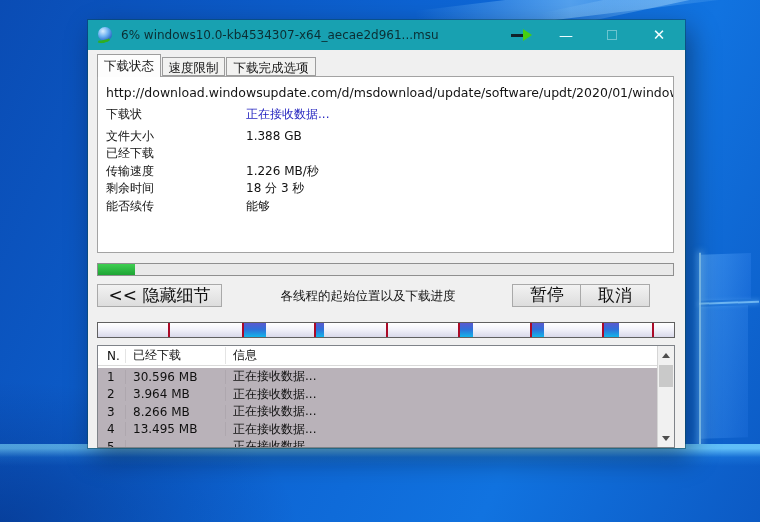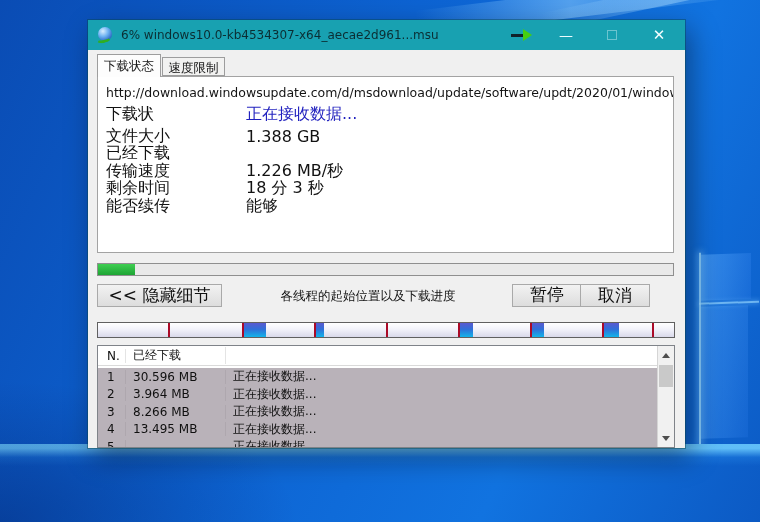--- a/index.html
+++ b/index.html
@@ -60,21 +60,21 @@
     border:1px solid #9d9d9d; background:#f2f2f1; line-height:19px; }
   .tab-active { top:34px; height:23px; line-height:21px; background:#fdfdfd; border-bottom:none; z-index:3; }
   .tab-idle  { top:37px; height:19px; z-index:1; }
 
   
   .panel { position:absolute; left:9px; top:56px; width:577px; height:177px;
     background:#fff; border:1px solid #a3a3a3; z-index:2; }
   .url-line { padding:8px 8px 4px 8px; font-size:12.5px; color:#141414;
     white-space:nowrap; overflow:hidden; }
   .fields { padding-left:8px; padding-top:2px; }
-  .frow { display:flex; height:17.5px; align-items:center; font-size:16px; color:#121212; }
+  .frow { display:flex; height:17.5px; align-items:center; font-size:12px; color:#121212; }
   .frow.gap { margin-bottom:4px; }
   .flabel { width:140px; flex:0 0 auto; }
   .fvalue { white-space:nowrap; }
   .accent { color:var(--c-status,#1f1fbe); }
 
   
   .progress { position:absolute; left:9px; top:243px; width:577px; height:13px;
     background:#e9e9e9; border:1px solid #8f8f8f; }
   .progress-fill { height:100%; background:linear-gradient(180deg,#3fcf52,#1ea434);
     background-color:var(--c-green,#2db83f); }
@@ -150,20 +150,21 @@
       <div class="queue-head"></div>
     </div>
     <div class="ctl ctl-min">—</div>
     <div class="ctl ctl-max">
       <div class="max-box"></div>
     </div>
     <div class="ctl ctl-close">✕</div>
 
     <div class="tab tab-active" style="left:9px; width:64px;">下载状态</div>
     <div class="tab tab-idle" style="left:74px; width:63px;">速度限制</div>
+    <div class="tab tab-idle" style="left:138px; width:90px;">下载完成选项</div>
 
     <div class="panel">
       <div class="url-line">http://download.windowsupdate.com/d/msdownload/update/software/updt/2020/01/window</div>
       <div class="fields">
         <div class="frow gap">
           <span class="flabel">下载状</span>
           <span class="fvalue accent">正在接收数据...</span>
         </div>
         <div class="frow">
           <span class="flabel">文件大小</span>
@@ -209,20 +210,21 @@
         <div class="tblock" style="left: calc(75% + 2px); width: 12px;"></div>
         <div class="tmark" style="left: 87.5%;"></div>
         <div class="tblock" style="left: calc(87.5% + 2px); width: 15px;"></div>
         <div class="tmark" style="left: 96.2%;"></div>
       </div>
 
     <div class="table">
       <div class="thead">
         <span class="c1">N.</span>
         <span class="c2">已经下载</span>
+        <span class="c3">信息</span>
       </div>
       <div class="rows-gap"></div>
       <div class="trow">
         <span class="c1">1</span>
         <span class="c2">30.596 MB</span>
         <span class="c3">正在接收数据...</span>
       </div>
       <div class="trow">
         <span class="c1">2</span>
         <span class="c2">3.964 MB</span>

